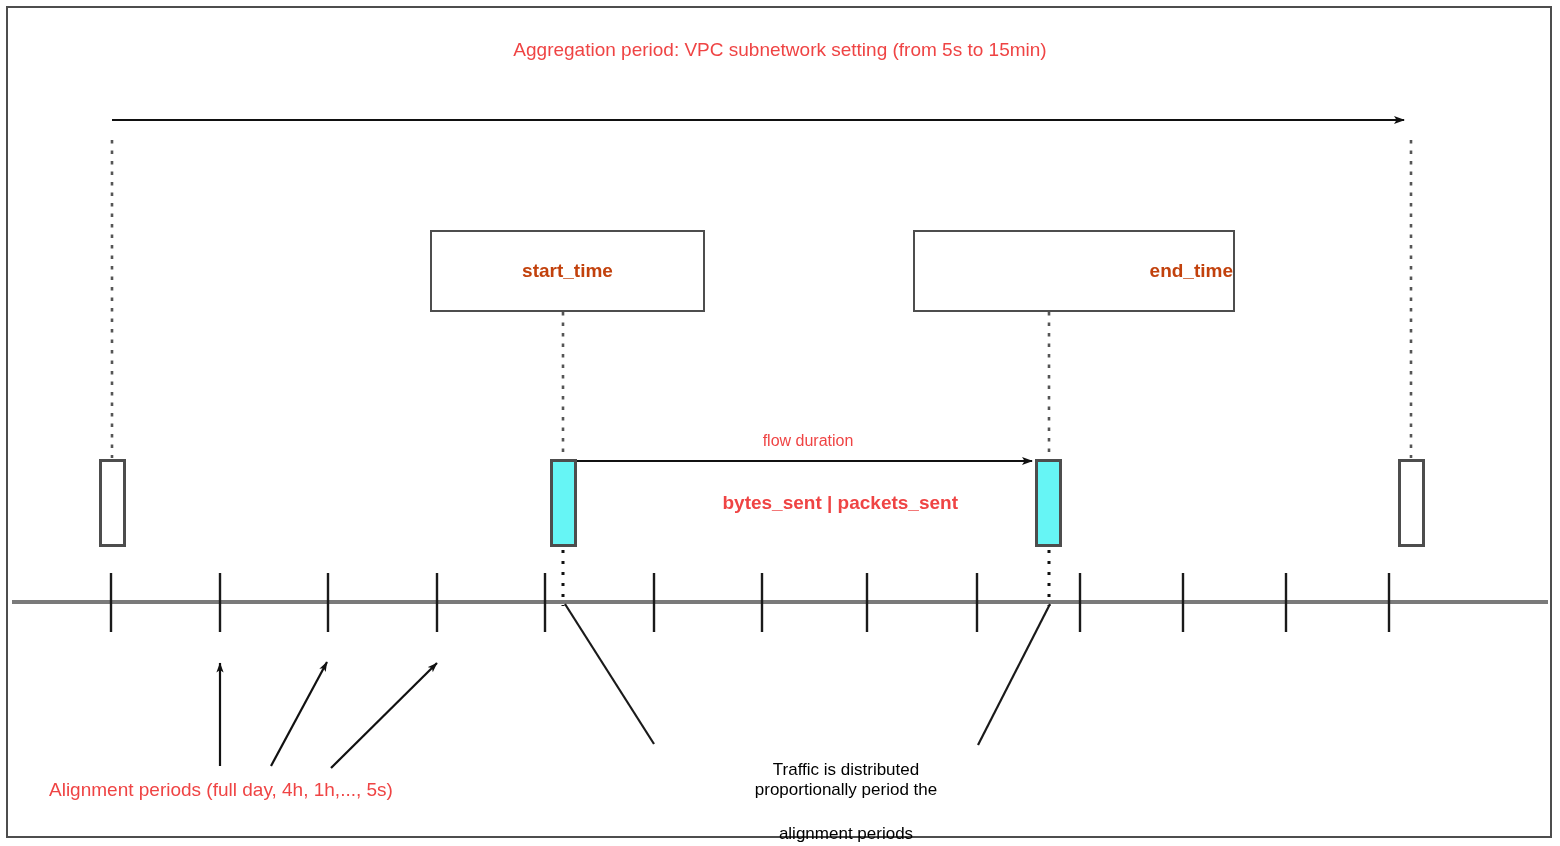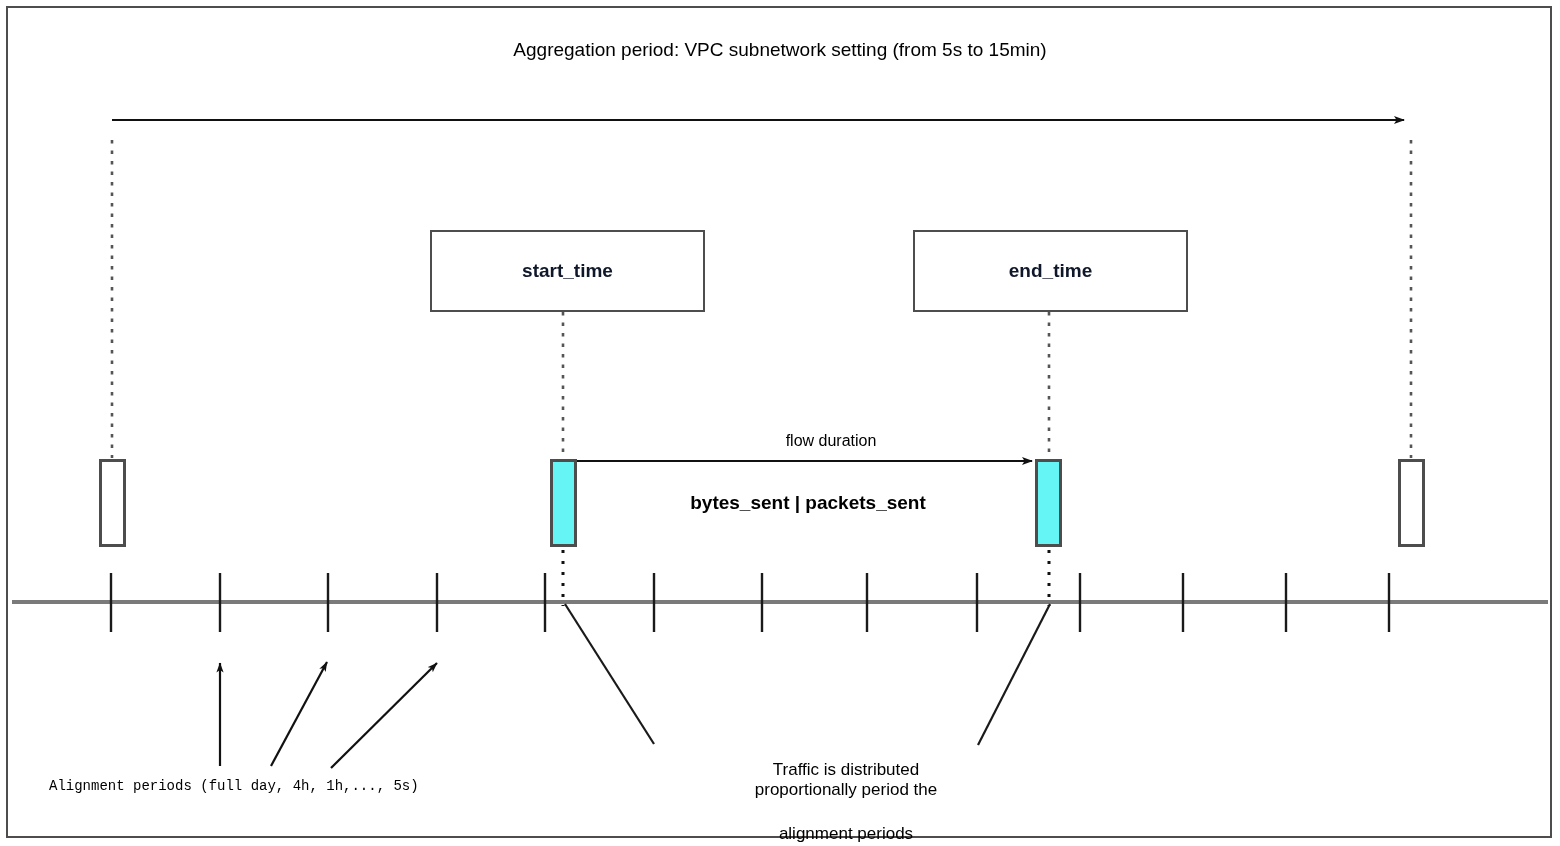--- a/index.html
+++ b/index.html
@@ -31,64 +31,63 @@
   svg.layer {
     position: absolute;
     left: 0;
     top: 0;
     width: 1560px;
     height: 846px;
     pointer-events: none;
   }
   .txt {
     position: absolute;
-    color: #000000;
+    color: #ef4444;
     white-space: pre;
     line-height: 1.28;
   }
   .title-text {
     font-size: 19px;
     text-align: center;
     width: 100%;
     left: 0;
     top: 38px;
   }
   .box {
     position: absolute;
     background: #ffffff;
     border: 2px solid #4d4d4d;
     box-sizing: border-box;
     display: flex;
     align-items: center;
     justify-content: center;
     font-weight: bold;
     font-size: 19px;
-    color: #0f172a;
+    color: #c2410c;
   }
   .evt-box {
     position: absolute;
     background: #ffffff;
     border: 3px solid #4d4d4d;
     box-sizing: border-box;
   }
   .evt-box.cyan {
     background: #66f5f5;
   }
   .lbl-flow {
     font-size: 16px;
     text-align: center;
   }
   .lbl-bytes {
     font-size: 19px;
     font-weight: bold;
-    text-align: center;
+    text-align: right;
   }
   .lbl-align {
-    font-size: 14px;
-    font-family: Liberation Mono, monospace;
+    font-size: 19px;
   }
   .lbl-traffic {
     font-size: 17px;
     text-align: center;
     width: 290px;
   }
 </style>
 </head>
 <body>
 
@@ -160,33 +159,33 @@
     <g stroke="#1a1a1a" stroke-width="2.2">
       <line x1="565" y1="604" x2="654" y2="744"></line>
       <line x1="1050" y1="604" x2="978" y2="745"></line>
     </g>
   </svg>
 
   <div class="box" style="left:430px; top:230px; width:275px; height:82px;">
     <span>start_time</span>
   </div>
 
-  <div class="box" style="left:913px; top:230px; width:275px; height:82px;">
+  <div class="box" style="left:913px; top:230px; width:322px; height:82px;justify-content:flex-end;">
     <span>end_time</span>
   </div>
 
   <div class="evt-box" style="left:99px; top:459px; width:27px; height:88px;"></div>
 
   <div class="evt-box cyan" style="left:550px; top:459px; width:27px; height:88px;"></div>
 
   <div class="evt-box cyan" style="left:1035px; top:459px; width:27px; height:88px;"></div>
 
   <div class="evt-box" style="left:1398px; top:459px; width:27px; height:88px;"></div>
 
-  <div class="txt lbl-flow" style="left:686px; top:431px; width:290px;">flow duration</div>
+  <div class="txt lbl-flow" style="left:663px; top:431px; width:290px;">flow duration</div>
 
   <div class="txt lbl-bytes" style="left:658px; top:491px; width:300px;">bytes_sent | packets_sent</div>
 
   <div class="txt lbl-align" style="left:49px; top:778px;">Alignment periods (full day, 4h, 1h,..., 5s)</div>
 
   <div style="position:absolute; left:701px; top:748px; width:290px;">
     <div class="lbl-traffic" style="position:static;margin-top:12px;">Traffic is distributed</div>
     <div class="lbl-traffic" style="position:static;">proportionally period the</div>
     <div class="lbl-traffic" style="position:static;margin-top:24px;">alignment periods</div>
   </div>

